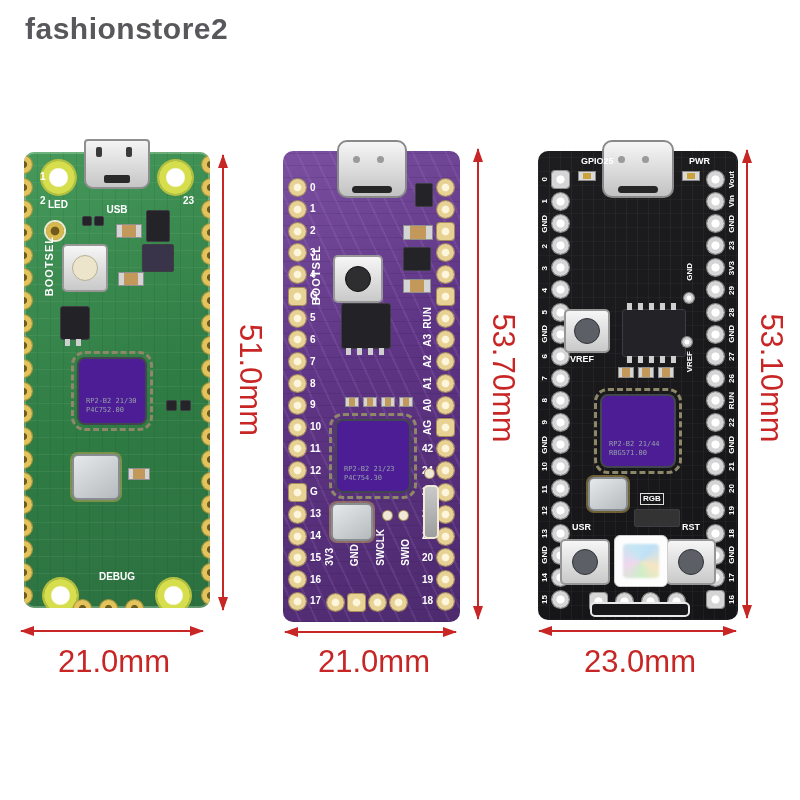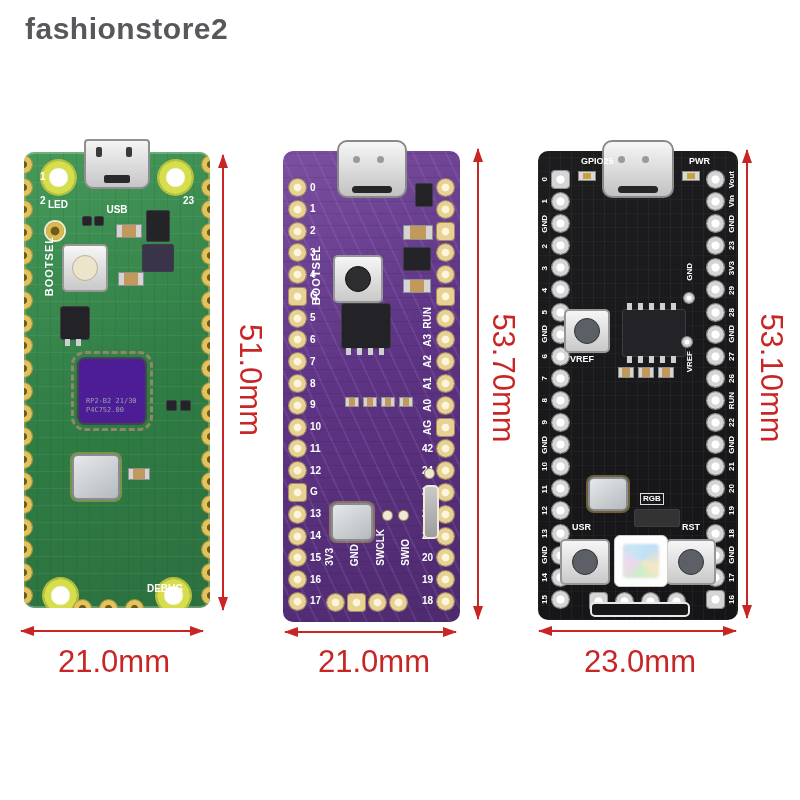--- a/index.html
+++ b/index.html
@@ -237,21 +237,21 @@
     <div class="qfn" style="left:53px;top:205px;width:66px;height:64px;">
       <div class="chiptxt">
         <div>RP2-B2  21/30</div>
         <div>P4C752.00</div>
       </div>
     </div>
     <div class="blk" style="left:142px;top:248px;width:9px;height:9px;"></div>
     <div class="blk" style="left:156px;top:248px;width:9px;height:9px;"></div>
     <div class="xtal" style="left:48px;top:302px;width:44px;height:42px;"></div>
     <div class="cap" style="left:104px;top:316px;width:20px;height:10px;"></div>
-    <span class="lab" style="left:50%;transform:translateX(-50%);top:432px;margin-left:48px;">DEBUG</span>
+    <span class="lab" style="left:50%;transform:translateX(-50%);top:420px;">DEBUG</span>
   </div>
 
   <div class="board purple">
     <div class="clip"></div>
     <div class="usbc" style="top:-11px;width:66px;height:54px;"></div>
     <div class="pincol pl">
 
     <div class="prow">
         <span class="hole"></span>
         <span class="plab">0</span>
@@ -420,20 +420,26 @@
     <div class="btn dark" style="left:50px;top:104px;width:46px;height:44px;"></div>
     <div class="blk" style="left:132px;top:32px;width:16px;height:22px;"></div>
     <div class="cap" style="left:120px;top:74px;width:28px;height:13px;"></div>
     <div class="blk" style="left:120px;top:96px;width:26px;height:22px;"></div>
     <div class="cap" style="left:120px;top:128px;width:26px;height:12px;"></div>
     <div class="soic" style="left:58px;top:152px;width:48px;height:44px;"></div>
     <div class="cap" style="left:62px;top:246px;width:12px;height:8px;"></div>
     <div class="cap" style="left:80px;top:246px;width:12px;height:8px;"></div>
     <div class="cap" style="left:98px;top:246px;width:12px;height:8px;"></div>
     <div class="cap" style="left:116px;top:246px;width:12px;height:8px;"></div>
+    <div class="qfn" style="left:52px;top:268px;width:72px;height:70px;">
+      <div class="chiptxt">
+        <div>RP2-B2  21/23</div>
+        <div>P4C754.30</div>
+      </div>
+    </div>
     <div class="xtal" style="left:48px;top:352px;width:38px;height:34px;"></div>
     <div class="tpad" style="left:100px;top:360px;"></div>
     <div class="tpad" style="left:116px;top:360px;"></div>
     <div class="tpad" style="left:142px;top:318px;"></div>
     <div class="vcomp" style="left:140px;top:334px;width:12px;height:50px;"></div>
     <div class="pbl">
 
     <span class="vtext" style="font-size:10px;letter-spacing:0;">3V3</span>
         <span class="vtext" style="font-size:10px;letter-spacing:0;">GND</span>
         <span class="vtext" style="font-size:10px;letter-spacing:0;">SWCLK</span>
@@ -624,20 +630,26 @@
     <span class="vtext abs" style="right:44px;top:112px;font-size:8px;letter-spacing:0;">GND</span>
     <div class="ihole" style="right:44px;top:142px;"></div>
     <div class="btn gray" style="left:26px;top:158px;width:42px;height:40px;"></div>
     <span class="lab" style="left:32px;top:204px;font-size:9px;">VREF</span>
     <div class="soic legs-top" style="left:84px;top:158px;width:62px;height:46px;"></div>
     <div class="ihole" style="right:46px;top:186px;"></div>
     <span class="vtext abs" style="right:44px;top:200px;font-size:8px;letter-spacing:0;">VREF</span>
     <div class="cap" style="left:80px;top:216px;width:14px;height:9px;"></div>
     <div class="cap" style="left:100px;top:216px;width:14px;height:9px;"></div>
     <div class="cap" style="left:120px;top:216px;width:14px;height:9px;"></div>
+    <div class="qfn" style="left:62px;top:243px;width:72px;height:70px;">
+      <div class="chiptxt">
+        <div>RP2-B2  21/44</div>
+        <div>RBG571.00</div>
+      </div>
+    </div>
     <div class="xtal" style="left:50px;top:326px;width:36px;height:30px;"></div>
     <span class="boxedlab" style="left:102px;top:342px;">RGB</span>
     <div class="blk" style="left:96px;top:358px;width:44px;height:16px;background:#333;"></div>
     <span class="lab" style="left:34px;top:372px;font-size:9px;">USR</span>
     <span class="lab" style="right:38px;top:372px;font-size:9px;">RST</span>
     <div class="btn gray" style="left:22px;top:388px;width:46px;height:42px;"></div>
     <div class="btn gray" style="right:22px;top:388px;width:46px;height:42px;"></div>
     <div class="rgbled" style="left:76px;top:384px;width:52px;height:50px;">
       <div class="rgbcore"></div>
     </div>

